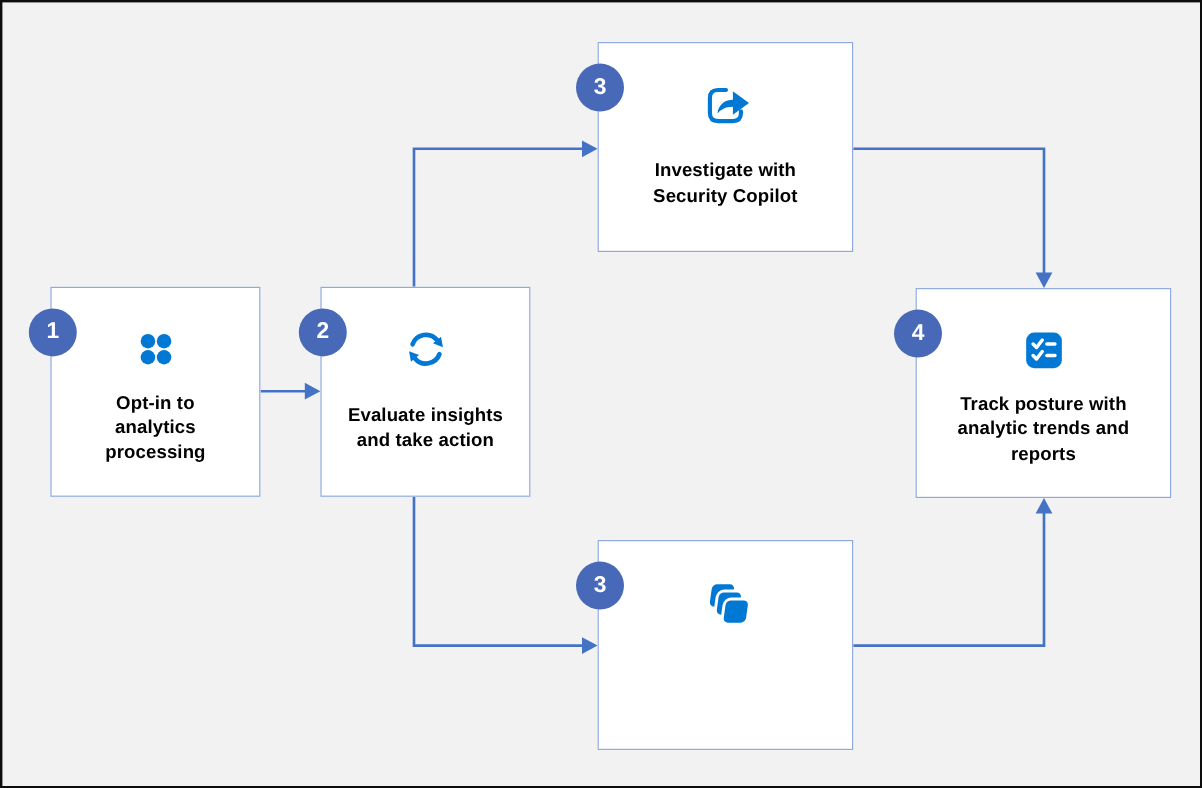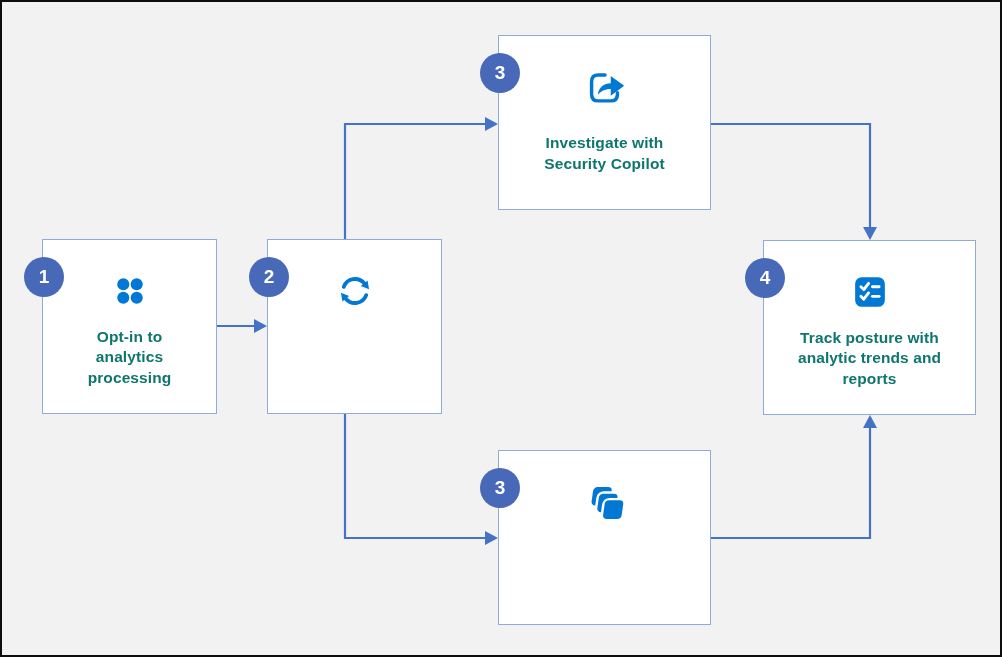--- a/index.html
+++ b/index.html
@@ -73,21 +73,21 @@
     flex: 1;
     display: flex;
     align-items: center;
     justify-content: center;
     text-align: center;
     padding: 0 6px 12px 6px;
     white-space: pre-line;
     font-size: 15.5px;
     font-weight: 700;
     line-height: 1.32;
-    color: #0f766e;
+    color: #000000;
     letter-spacing: 0.1px;
   }
 </style>
 </head>
 <body>
 
 <div class="frame">
 
   <svg class="connectors" viewBox="0 0 1002 657" aria-hidden="true">
 
@@ -129,20 +129,22 @@
         <g>
           <path d="M12.3 19.7 A12.5 12.5 0 0 1 33.6 16" fill="none" stroke="#0078d4" stroke-width="4" stroke-linecap="round"></path>
           <polygon points="30.1,18.9 37.1,13.1 38.7,22.2" fill="#0078d4"></polygon>
         </g>
         <g transform="rotate(180 24 24)">
           <path d="M12.3 19.7 A12.5 12.5 0 0 1 33.6 16" fill="none" stroke="#0078d4" stroke-width="4" stroke-linecap="round"></path>
           <polygon points="30.1,18.9 37.1,13.1 38.7,22.2" fill="#0078d4"></polygon>
         </g>
       </svg>
     </div>
+    <div class="card-label">Evaluate insights
+and take action</div>
   </div>
 
   <div class="card c3">
     <div class="badge">3</div>
     <div class="card-icon">
       <svg width="46" height="46" viewBox="0 0 48 48">
         <path d="M24 11.5 H17 Q10 11.5 10 18.5 V31.5 Q10 38.5 17 38.5 H30 Q37 38.5 37 31.5 V30" fill="none" stroke="#0078d4" stroke-width="3.6" stroke-linecap="round"></path>
         <path d="M16.5 32 C17.5 24.5 22.5 20 30 20 L30 12.5 L44 22.8 L30 33 L30 26 C23.5 26 19.5 28.5 16.5 32 Z" fill="#0078d4"></path>
       </svg>
     </div>

